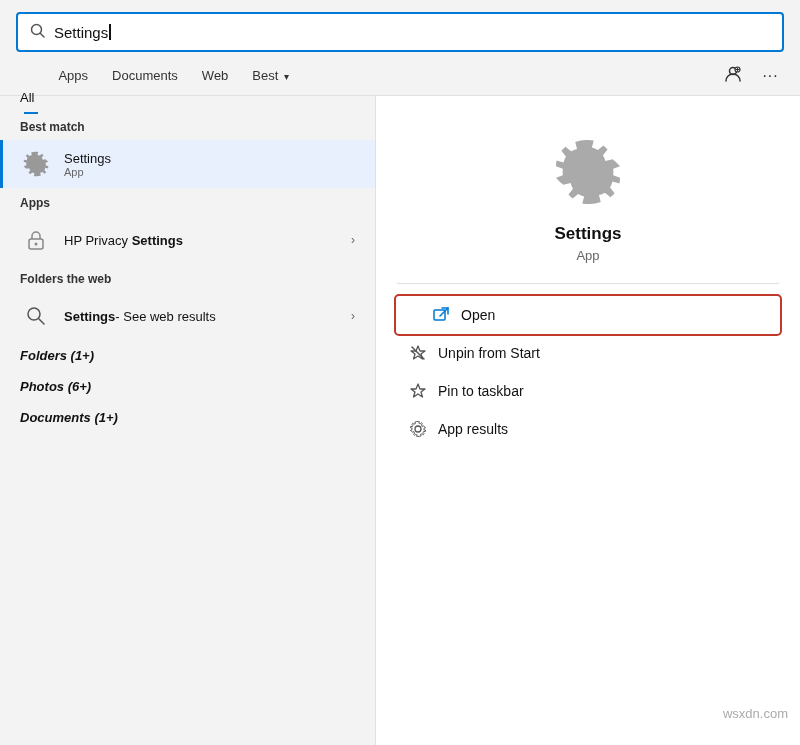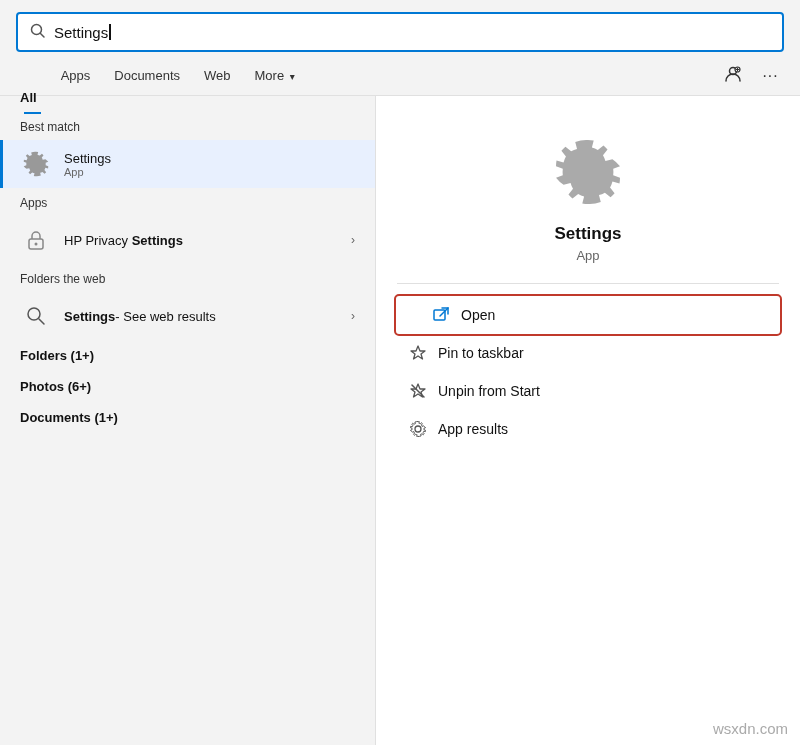--- a/index.html
+++ b/index.html
@@ -57,21 +57,21 @@
     .tab {
       padding: 8px 12px;
       font-size: 13px;
       color: #333;
       cursor: pointer;
       position: relative;
       white-space: nowrap;
     }
     .tab.active {
       color: #111;
-      font-weight: 700;
+      font-weight: 400;
       margin-top: 43px;
     }
     .tab.active::after {
       content: '';
       position: absolute;
       bottom: -1px;
       left: 8px;
       right: 8px;
       height: 2px;
       background: #0078d4;
@@ -102,21 +102,21 @@
     
     .left-panel {
       width: 375px;
       background: #f3f3f3;
       padding: 16px 0;
       overflow-y: auto;
     }
 
     .section-header {
       font-size: 12px;
-      font-weight: 400;
+      font-weight: 700;
       color: #333;
       padding: 8px 20px 6px 20px;
     }
 
     .result-item {
       display: flex;
       align-items: center;
       padding: 8px 20px;
       cursor: pointer;
       position: relative;
@@ -158,20 +158,21 @@
       width: 28px;
       height: 28px;
     }
 
     .collapsible-header {
       font-size: 13px;
       font-weight: 600;
       color: #111;
       padding: 8px 20px;
       cursor: pointer;
+      font-style: italic;
     }
 
     
     .right-panel {
       flex: 1;
       background: #fff;
       display: flex;
       flex-direction: column;
       align-items: center;
       padding-top: 40px;
@@ -228,23 +229,23 @@
       display: flex;
       align-items: center;
       justify-content: center;
       color: #0078d4;
       font-size: 16px;
     }
 
     
     .watermark {
       position: absolute;
-      bottom: 8px;
+      bottom: 24px;
       right: 12px;
-      font-size: 15px;
+      font-size: 13px;
       color: #aaa;
     }
 
     
     .more-arrow {
       font-size: 10px;
       margin-left: 2px;
     }
   </style>
 </head>
@@ -262,21 +263,21 @@
       <span class="cursor"></span>
   </div>
 </div>
 
 <div class="tabs">
   <div class="tab active">All</div>
   <div class="tab">Apps</div>
   <div class="tab">Documents</div>
   <div class="tab">Web</div>
   <div class="tab">
-    <span>More</span>
+    <span>Best</span>
     <span class="more-arrow">▾</span>
   </div>
   <div class="tabs-right">
     <button class="tab-icon-btn">
       <svg width="18" height="18" viewBox="0 0 18 18" fill="none">
         <circle cx="9" cy="6" r="3.5" stroke="#333" stroke-width="1.5"></circle>
         <path d="M2 16c0-3.866 3.134-7 7-7s7 3.134 7 7" stroke="#333" stroke-width="1.5" stroke-linecap="round"></path>
         <circle cx="13.5" cy="4.5" r="2.5" fill="#fff" stroke="#333" stroke-width="1.2"></circle>
         <line x1="13.5" y1="3" x2="13.5" y2="6" stroke="#333" stroke-width="1.2" stroke-linecap="round"></line>
         <line x1="12" y1="4.5" x2="15" y2="4.5" stroke="#333" stroke-width="1.2" stroke-linecap="round"></line>
@@ -364,33 +365,33 @@
             <line x1="16" y1="2" x2="8" y2="10" stroke="#0078d4" stroke-width="1.5" stroke-linecap="round"></line>
           </svg>
         </div>
         <span>Open</span>
       </div>
 
       <div class="action-item">
         <div class="action-icon">
           <svg width="18" height="18" viewBox="0 0 18 18" fill="none">
             <path d="M9 2L7 7H2l4 3-1.5 5L9 12l4.5 3L12 10l4-3h-5z" stroke="#555" stroke-width="1.3" stroke-linejoin="round"></path>
+            <line x1="3" y1="3" x2="15" y2="15" stroke="#555" stroke-width="1.5" stroke-linecap="round"></line>
           </svg>
         </div>
-        <span>Pin to taskbar</span>
+        <span>Unpin from Start</span>
       </div>
 
       <div class="action-item">
         <div class="action-icon">
           <svg width="18" height="18" viewBox="0 0 18 18" fill="none">
             <path d="M9 2L7 7H2l4 3-1.5 5L9 12l4.5 3L12 10l4-3h-5z" stroke="#555" stroke-width="1.3" stroke-linejoin="round"></path>
-            <line x1="3" y1="3" x2="15" y2="15" stroke="#555" stroke-width="1.5" stroke-linecap="round"></line>
           </svg>
         </div>
-        <span>Unpin from Start</span>
+        <span>Pin to taskbar</span>
       </div>
 
       <div class="action-item">
         <div class="action-icon">
           <svg width="18" height="18" viewBox="0 0 18 18" fill="none">
             <circle cx="9" cy="9" r="3" stroke="#555" stroke-width="1.3"></circle>
             <path d="M9 1.5a7.5 7.5 0 0 1 1.3.12l-.42 1.63a5.5 5.5 0 0 1 1.35.56l1.3-1.04a7.5 7.5 0 0 1 .92.92l-1.04 1.3a5.5 5.5 0 0 1 .56 1.35l1.63-.42A7.5 7.5 0 0 1 16.5 7.7l-1.56.57a5.5 5.5 0 0 1 0 1.46l1.56.57a7.5 7.5 0 0 1-.12 1.3l-1.63-.42a5.5 5.5 0 0 1-.56 1.35l1.04 1.3a7.5 7.5 0 0 1-.92.92l-1.3-1.04a5.5 5.5 0 0 1-1.35.56l.42 1.63A7.5 7.5 0 0 1 9 16.5a7.5 7.5 0 0 1-1.3-.12l.42-1.63a5.5 5.5 0 0 1-1.35-.56l-1.3 1.04a7.5 7.5 0 0 1-.92-.92l1.04-1.3a5.5 5.5 0 0 1-.56-1.35l-1.63.42A7.5 7.5 0 0 1 1.5 10.3l1.56-.57a5.5 5.5 0 0 1 0-1.46L1.5 7.7a7.5 7.5 0 0 1 .12-1.3l1.63.42a5.5 5.5 0 0 1 .56-1.35L2.77 4.17a7.5 7.5 0 0 1 .92-.92l1.3 1.04a5.5 5.5 0 0 1 1.35-.56L5.92 2.1A7.5 7.5 0 0 1 9 1.5z" stroke="#555" stroke-width="1"></path>
           </svg>
         </div>
         <span>App results</span>

